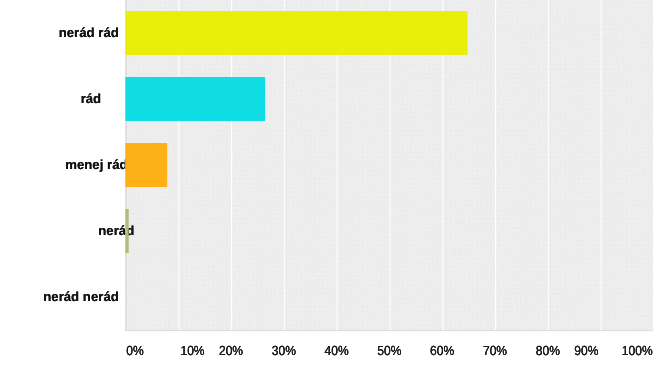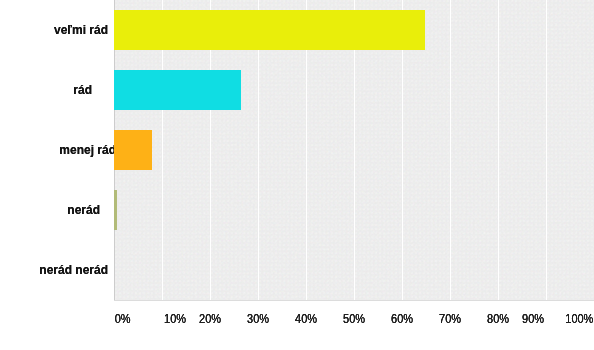--- a/index.html
+++ b/index.html
@@ -41,24 +41,24 @@
       <div class="gridline" style="left: 383px;"></div>
       <div class="gridline" style="left: 431px;"></div>
       <div class="bar" title="64.8%" style="background: rgb(233, 238, 10); width: 311.04px; height: 40px; top: 10px;"></div>
       <div class="bar" title="26.5%" style="background: rgb(16, 221, 227); width: 127.2px; height: 40px; top: 70px;"></div>
       <div class="bar" title="7.9%" style="background: rgb(254, 177, 22); width: 37.92px; height: 40px; top: 130px;"></div>
       <div class="bar" title="0.6%" style="background: rgb(178, 187, 120); width: 2.88px; height: 40px; top: 190px;"></div>
       <div class="bar" title="0%" style="background: rgb(232, 83, 63); width: 0px; height: 40px; top: 250px;"></div>
     </div>
   <div class="axis-bottom"></div>
   <div id="ylabels">
-      <div class="ylabel" style="left: 0px; width: 108px; top: 21.5px;">veľmi rád</div>
+      <div class="ylabel" style="left: 0px; width: 108px; top: 21.5px;">nerád rád</div>
       <div class="ylabel" style="left: 0px; width: 92px; top: 81.5px;">rád</div>
       <div class="ylabel" style="left: 0px; width: 116px; top: 141.5px;">menej rád</div>
-      <div class="ylabel" style="left: 0px; width: 100px; top: 201.5px;">nerád</div>
+      <div class="ylabel" style="left: 0px; width: 122px; top: 201.5px;">nerád</div>
       <div class="ylabel" style="left: 0px; width: 108px; top: 261.5px;">nerád nerád</div>
     </div>
   <div id="xlabels">
       <div class="xlabel" style="top: 311.5px; width: 50px; text-align: left; left: 114px;"><span>0%</span></div>
       <div class="xlabel" style="top: 311.5px; width: 50px; text-align: right; left: 137px;"><span>10%</span></div>
       <div class="xlabel" style="top: 311.5px; width: 50px; text-align: center; left: 185px;"><span>20%</span></div>
       <div class="xlabel" style="top: 311.5px; width: 50px; text-align: center; left: 233px;"><span>30%</span></div>
       <div class="xlabel" style="top: 311.5px; width: 50px; text-align: center; left: 281px; text-decoration: underline;"><span>40%</span></div>
       <div class="xlabel" style="top: 311.5px; width: 50px; text-align: center; left: 329px;"><span>50%</span></div>
       <div class="xlabel" style="top: 311.5px; width: 50px; text-align: center; left: 377px;"><span>60%</span></div>

